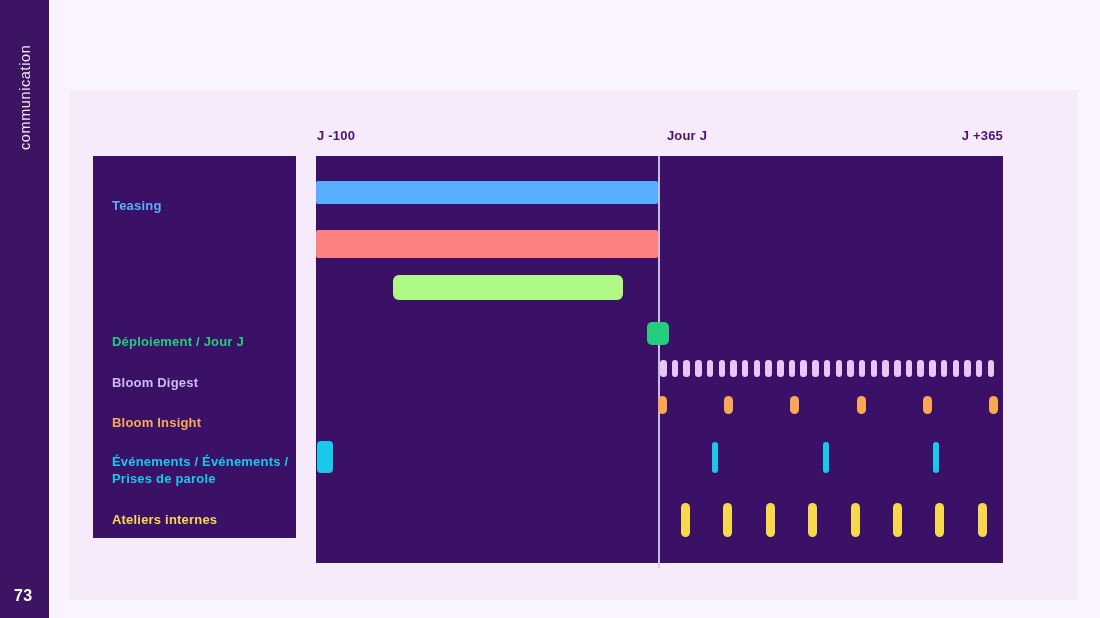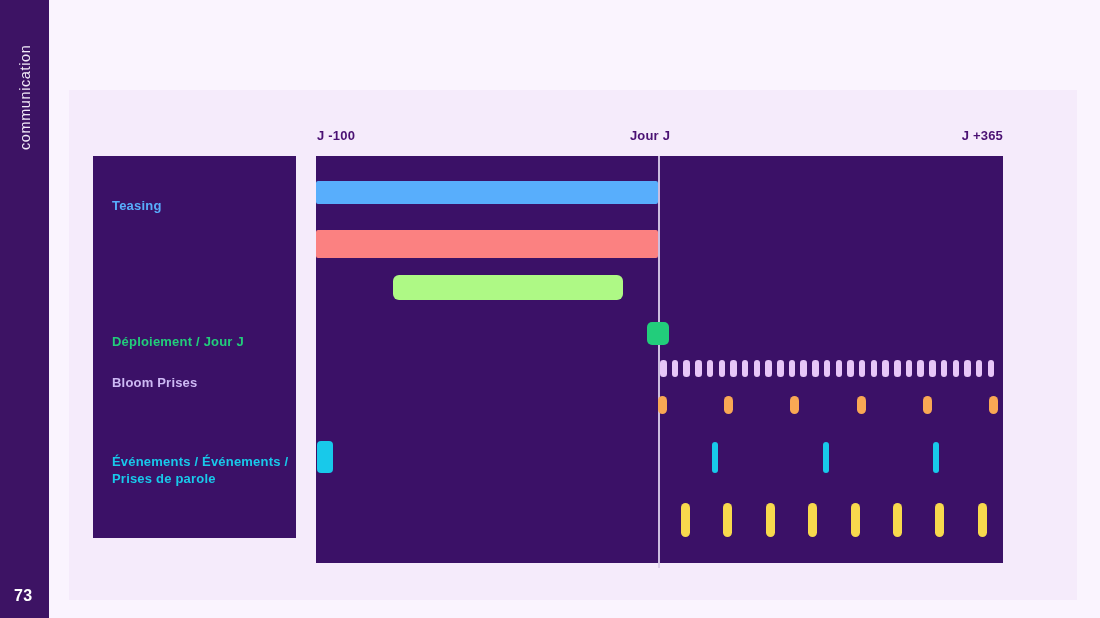--- a/index.html
+++ b/index.html
@@ -16,21 +16,21 @@
     white-space:nowrap;color:#f1eaf8;font-size:14.5px;font-weight:500;letter-spacing:.6px;
   }
   .page-number{position:absolute;left:14px;top:587px;color:#fff;font-size:16px;font-weight:800;letter-spacing:.3px;}
 
   .title{position:absolute;left:71px;top:40px;color:var(--heading);font-size:25px;font-weight:800;letter-spacing:.3px;}
 
   .content-panel{position:absolute;left:69px;top:90px;width:1008px;height:510px;background:var(--panel_bg);}
 
   .axis-label{position:absolute;top:128px;color:var(--axis_text);font-size:13px;font-weight:700;letter-spacing:.2px;white-space:nowrap;}
   .axis-j100{left:317px;}
-  .axis-jourj{left:650px;transform:translateX(-50%);}
+  .axis-jourj{left:687px;transform:translateX(-50%);}
   .axis-j365{left:1003px;transform:translateX(-100%);}
 
   .row-label-panel{position:absolute;left:93px;top:156px;width:203px;height:382px;background:var(--deep_purple);}
   .row-label{position:absolute;left:19px;width:178px;font-size:13px;font-weight:700;line-height:17px;letter-spacing:.2px;}
 
   .chart{position:absolute;left:316px;top:156px;width:687px;height:407px;background:var(--deep_purple);overflow:visible;}
   .jourj-line{position:absolute;top:0;width:2px;height:412px;background:var(--line);opacity:.92;}
   .mark{position:absolute;}
 </style>
 </head>
@@ -46,22 +46,24 @@
 
   <div class="content-panel"></div>
 
   <span class="axis-label axis-j100">J -100</span>
   <span class="axis-label axis-jourj">Jour J</span>
   <span class="axis-label axis-j365">J +365</span>
 
   <div class="row-label-panel" id="labelPanel">
       <div class="row-label" style="top: 41px; color: rgb(88, 174, 252);">Teasing</div>
       <div class="row-label" style="top: 177px; color: rgb(34, 205, 123);">Déploiement / Jour J</div>
-      <div class="row-label" style="top: 218px; color: rgb(205, 185, 244);">Bloom Prises</div>
+      <div class="row-label" style="top: 218px; color: rgb(205, 185, 244);">Bloom Digest</div>
+      <div class="row-label" style="top: 258px; color: rgb(249, 168, 84);">Bloom Insight</div>
       <div class="row-label" style="top: 297px; color: rgb(24, 201, 234);">Événements / Événements / Prises de parole</div>
+      <div class="row-label" style="top: 355px; color: rgb(248, 217, 77);">Ateliers internes</div>
     </div>
 
   <div class="chart" id="chart">
       <div class="jourj-line" style="left: 342px;"></div>
       <div class="mark" style="left: 0px; top: 25px; width: 342px; height: 23px; border-radius: 2px; background: rgb(88, 174, 252);"></div>
       <div class="mark" style="left: 0px; top: 74px; width: 342px; height: 28px; border-radius: 2px; background: rgb(251, 129, 129);"></div>
       <div class="mark" style="left: 77px; top: 119px; width: 230px; height: 25px; border-radius: 6px; background: rgb(174, 249, 133);"></div>
       <div class="mark" style="left: 331px; top: 166px; width: 22px; height: 23px; border-radius: 5px; background: rgb(34, 205, 123);"></div>
       <div class="mark" style="left: 344px; top: 204px; width: 6.5px; height: 17px; border-radius: 3.3px; background: rgb(232, 199, 248);"></div>
       <div class="mark" style="left: 355.7px; top: 204px; width: 6.5px; height: 17px; border-radius: 3.3px; background: rgb(232, 199, 248);"></div>

